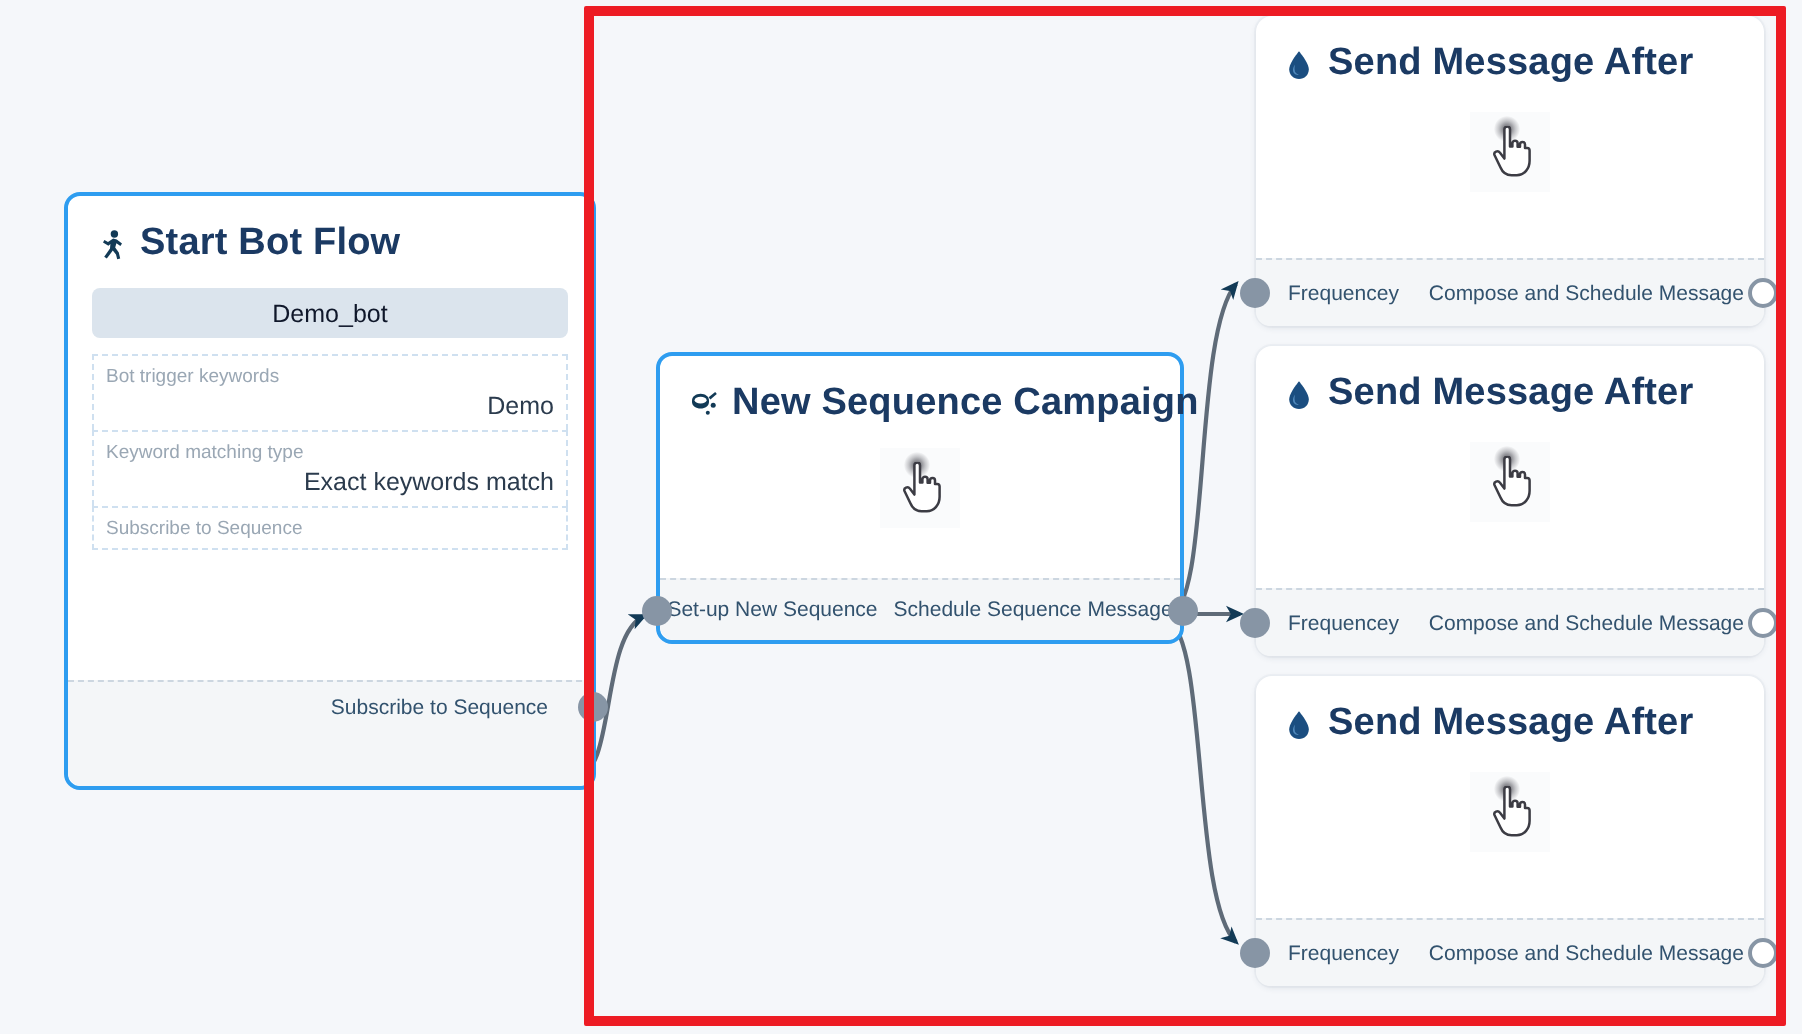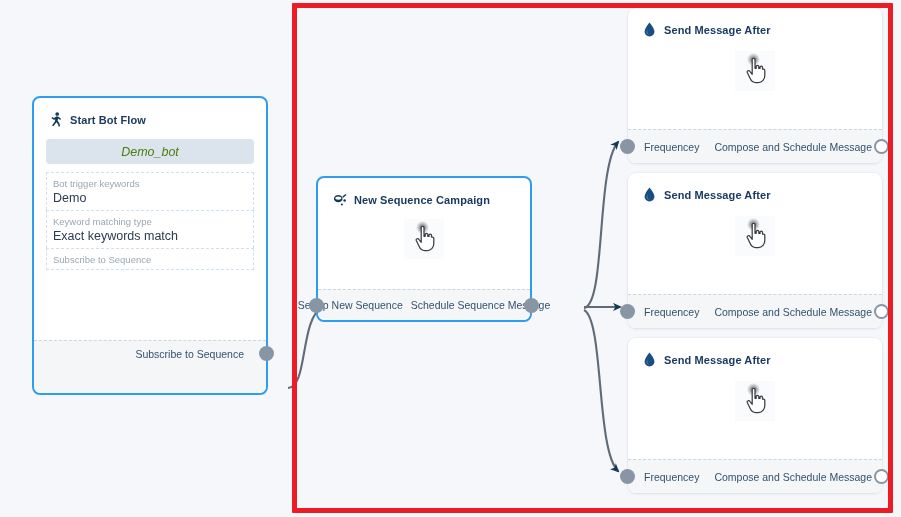--- a/index.html
+++ b/index.html
@@ -59,21 +59,21 @@
     background: #ffffff;
     box-shadow: 0 1px 3px rgba(38,60,90,0.10), 0 0 0 1px rgba(38,60,90,0.03);
   }
   .node-head {
     display: flex;
     align-items: center;
     gap: 7px;
     padding: 13px 14px 0 14px;
   }
   .node-title {
-    font-size: 11px;
+    font-size: 19px;
     font-weight: bold;
     color: #1b3a63;
     letter-spacing: 0.1px;
     white-space: nowrap;
   }
   .node-icon {
     display: inline-flex;
     align-items: center;
     justify-content: center;
     width: 15px;
@@ -138,34 +138,33 @@
     background: #8795a5;
   }
   .port-hollow {
     background: #ffffff;
     border: 2px solid #8795a5;
   }
   
   #node-start {
     left: 32px;
     top: 96px;
-    width: 236px;
+    width: 266px;
     height: 299px;
   }
   .bot-pill {
     margin: 11px 12px 0 12px;
     height: 25px;
     border-radius: 4px;
     background: #dbe4ed;
     display: flex;
     align-items: center;
     justify-content: center;
     font-size: 12.5px;
-    color: #4d7c0f;
-    font-style: italic;
+    color: #0f172a;
   }
   .field-list {
     margin: 8px 12px 0 12px;
   }
   .field {
     border: 1px dashed #cfe0f0;
     border-bottom: none;
     padding: 4px 6px 3px 6px;
   }
   .field:last-child {
@@ -173,33 +172,34 @@
   }
   .field-label {
     font-size: 9.5px;
     color: #9aa7b4;
     line-height: 13px;
   }
   .field-value {
     font-size: 12.5px;
     color: #2b3b4d;
     line-height: 17px;
+    text-align: right;
   }
   #start-foot {
     height: 52px;
   }
   #start-foot .port-row {
     justify-content: flex-end;
     padding-right: 22px;
   }
   
   #node-seq {
-    left: 316px;
+    left: 328px;
     top: 176px;
-    width: 216px;
+    width: 264px;
     height: 146px;
   }
   #node-seq .node-body {
     height: 62px;
   }
   #seq-foot {
     height: 30px;
   }
   #seq-foot .port-row {
     justify-content: center;

